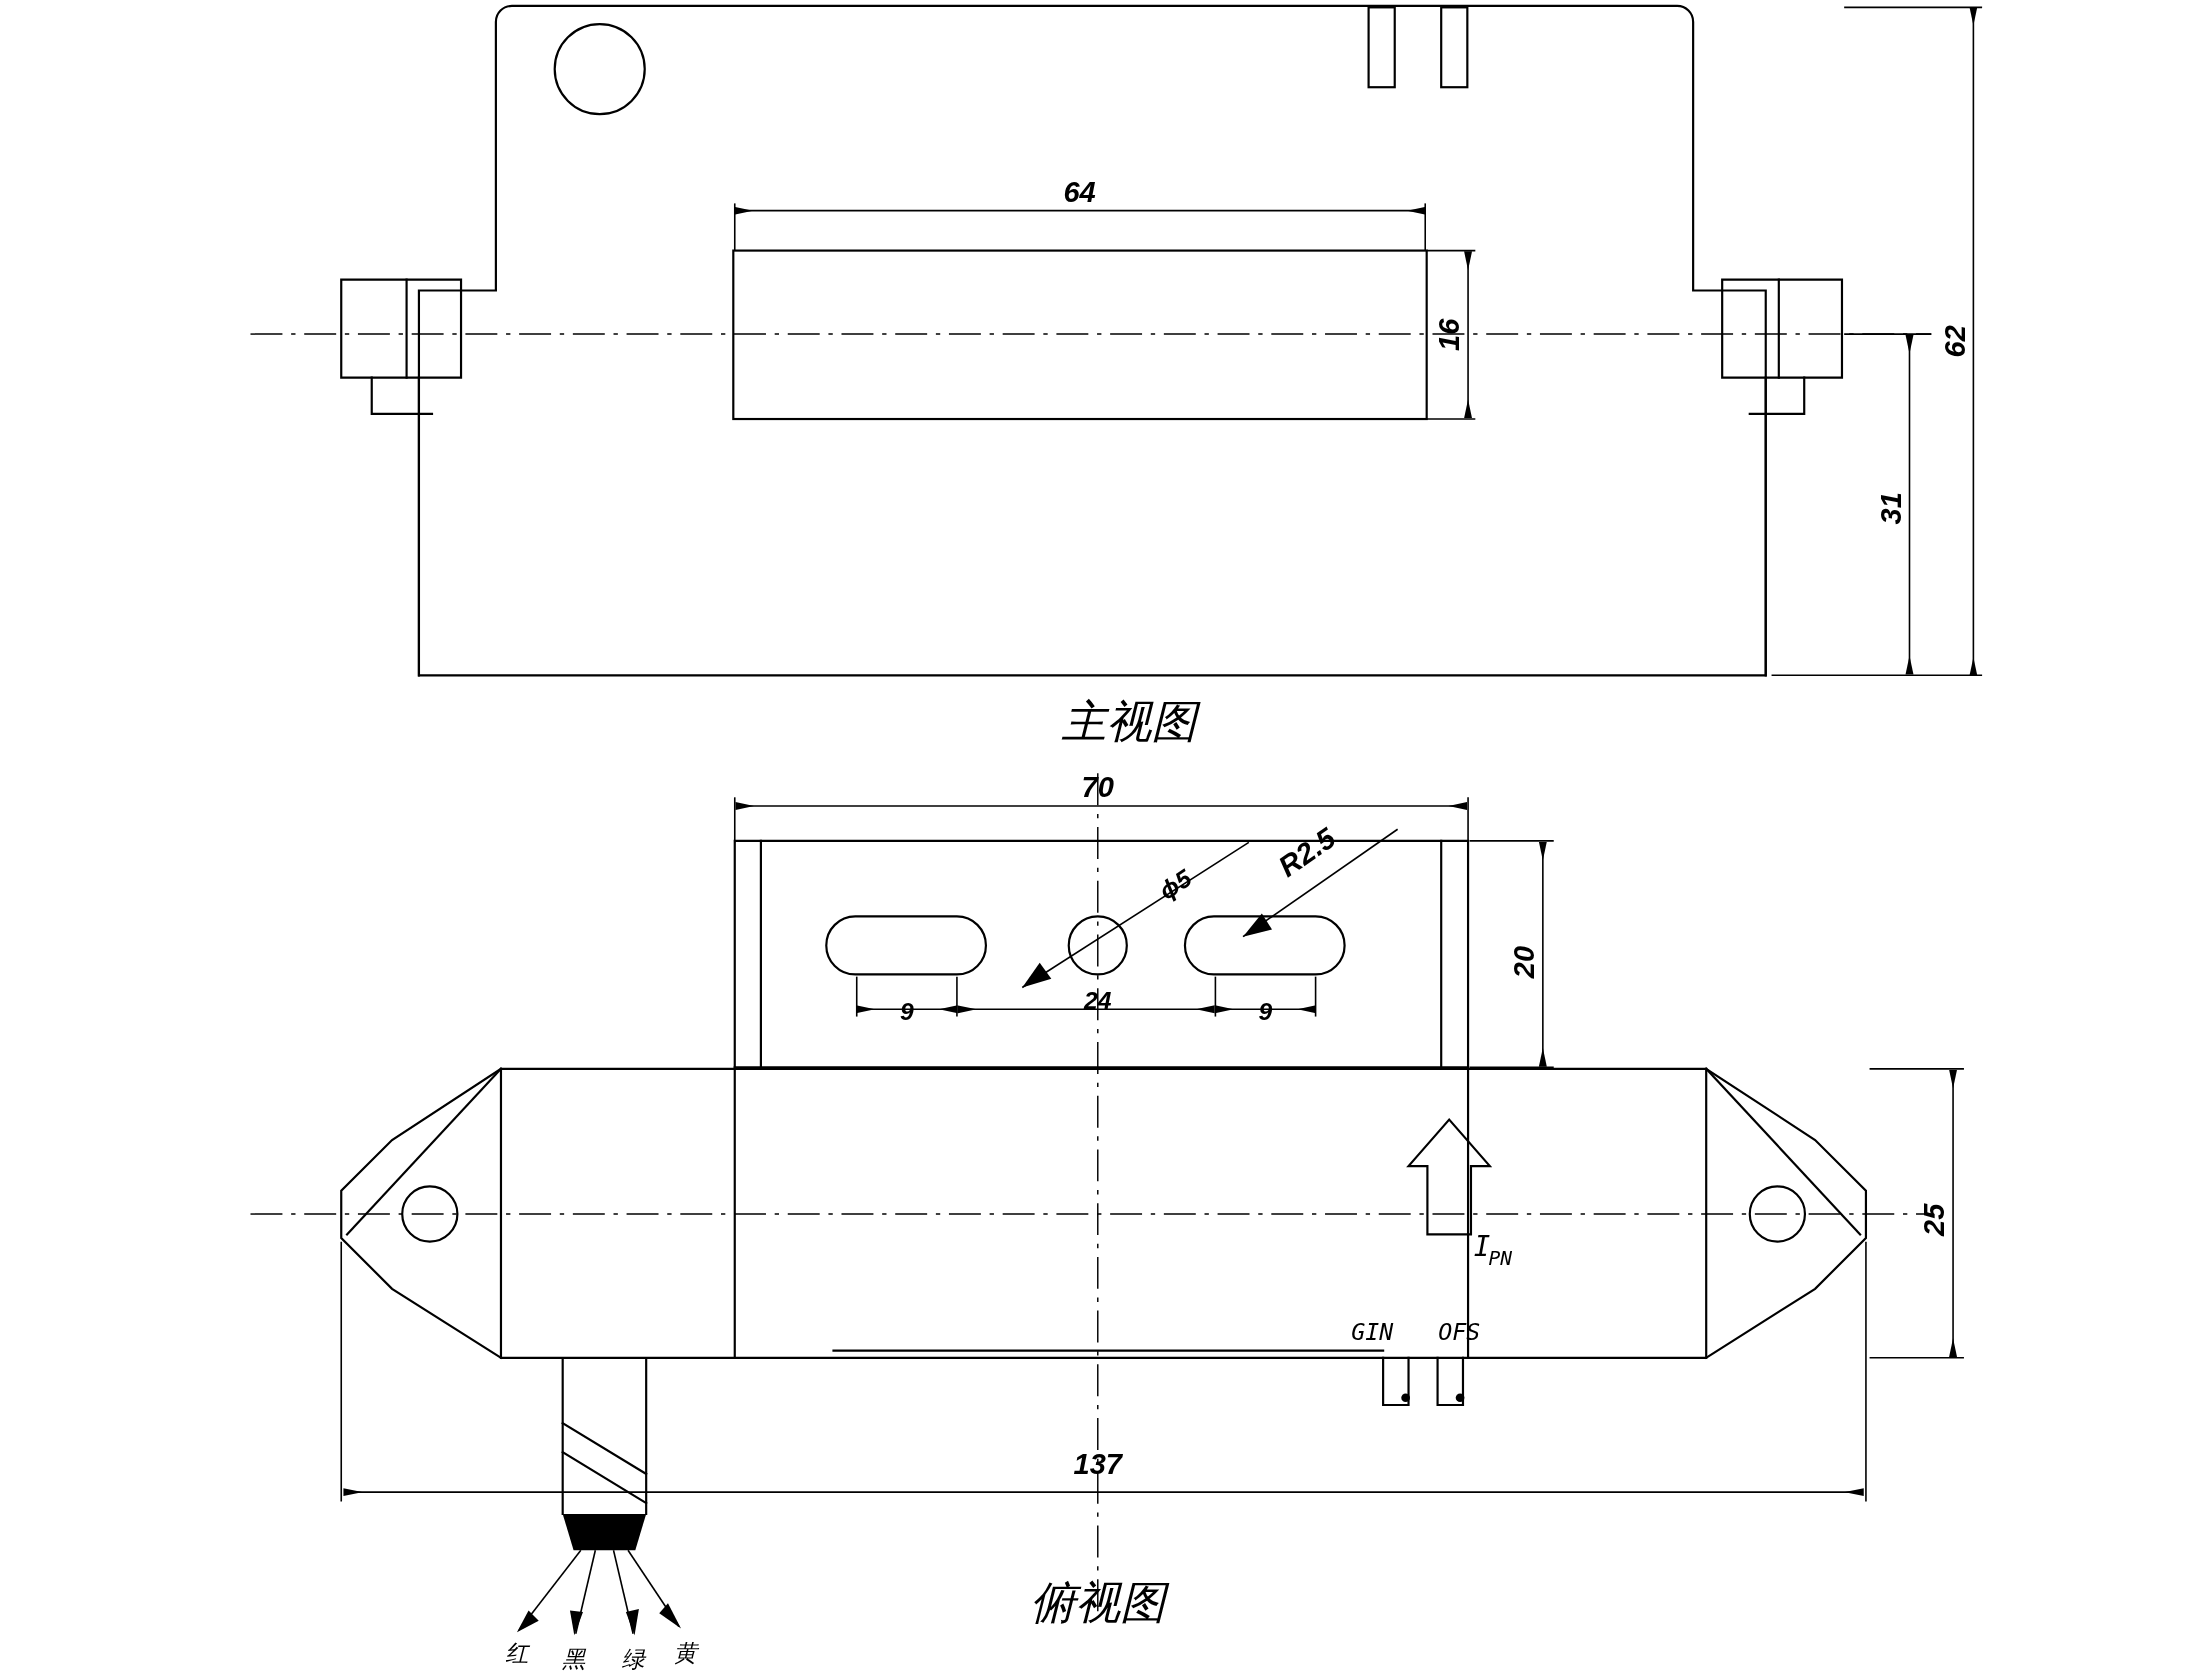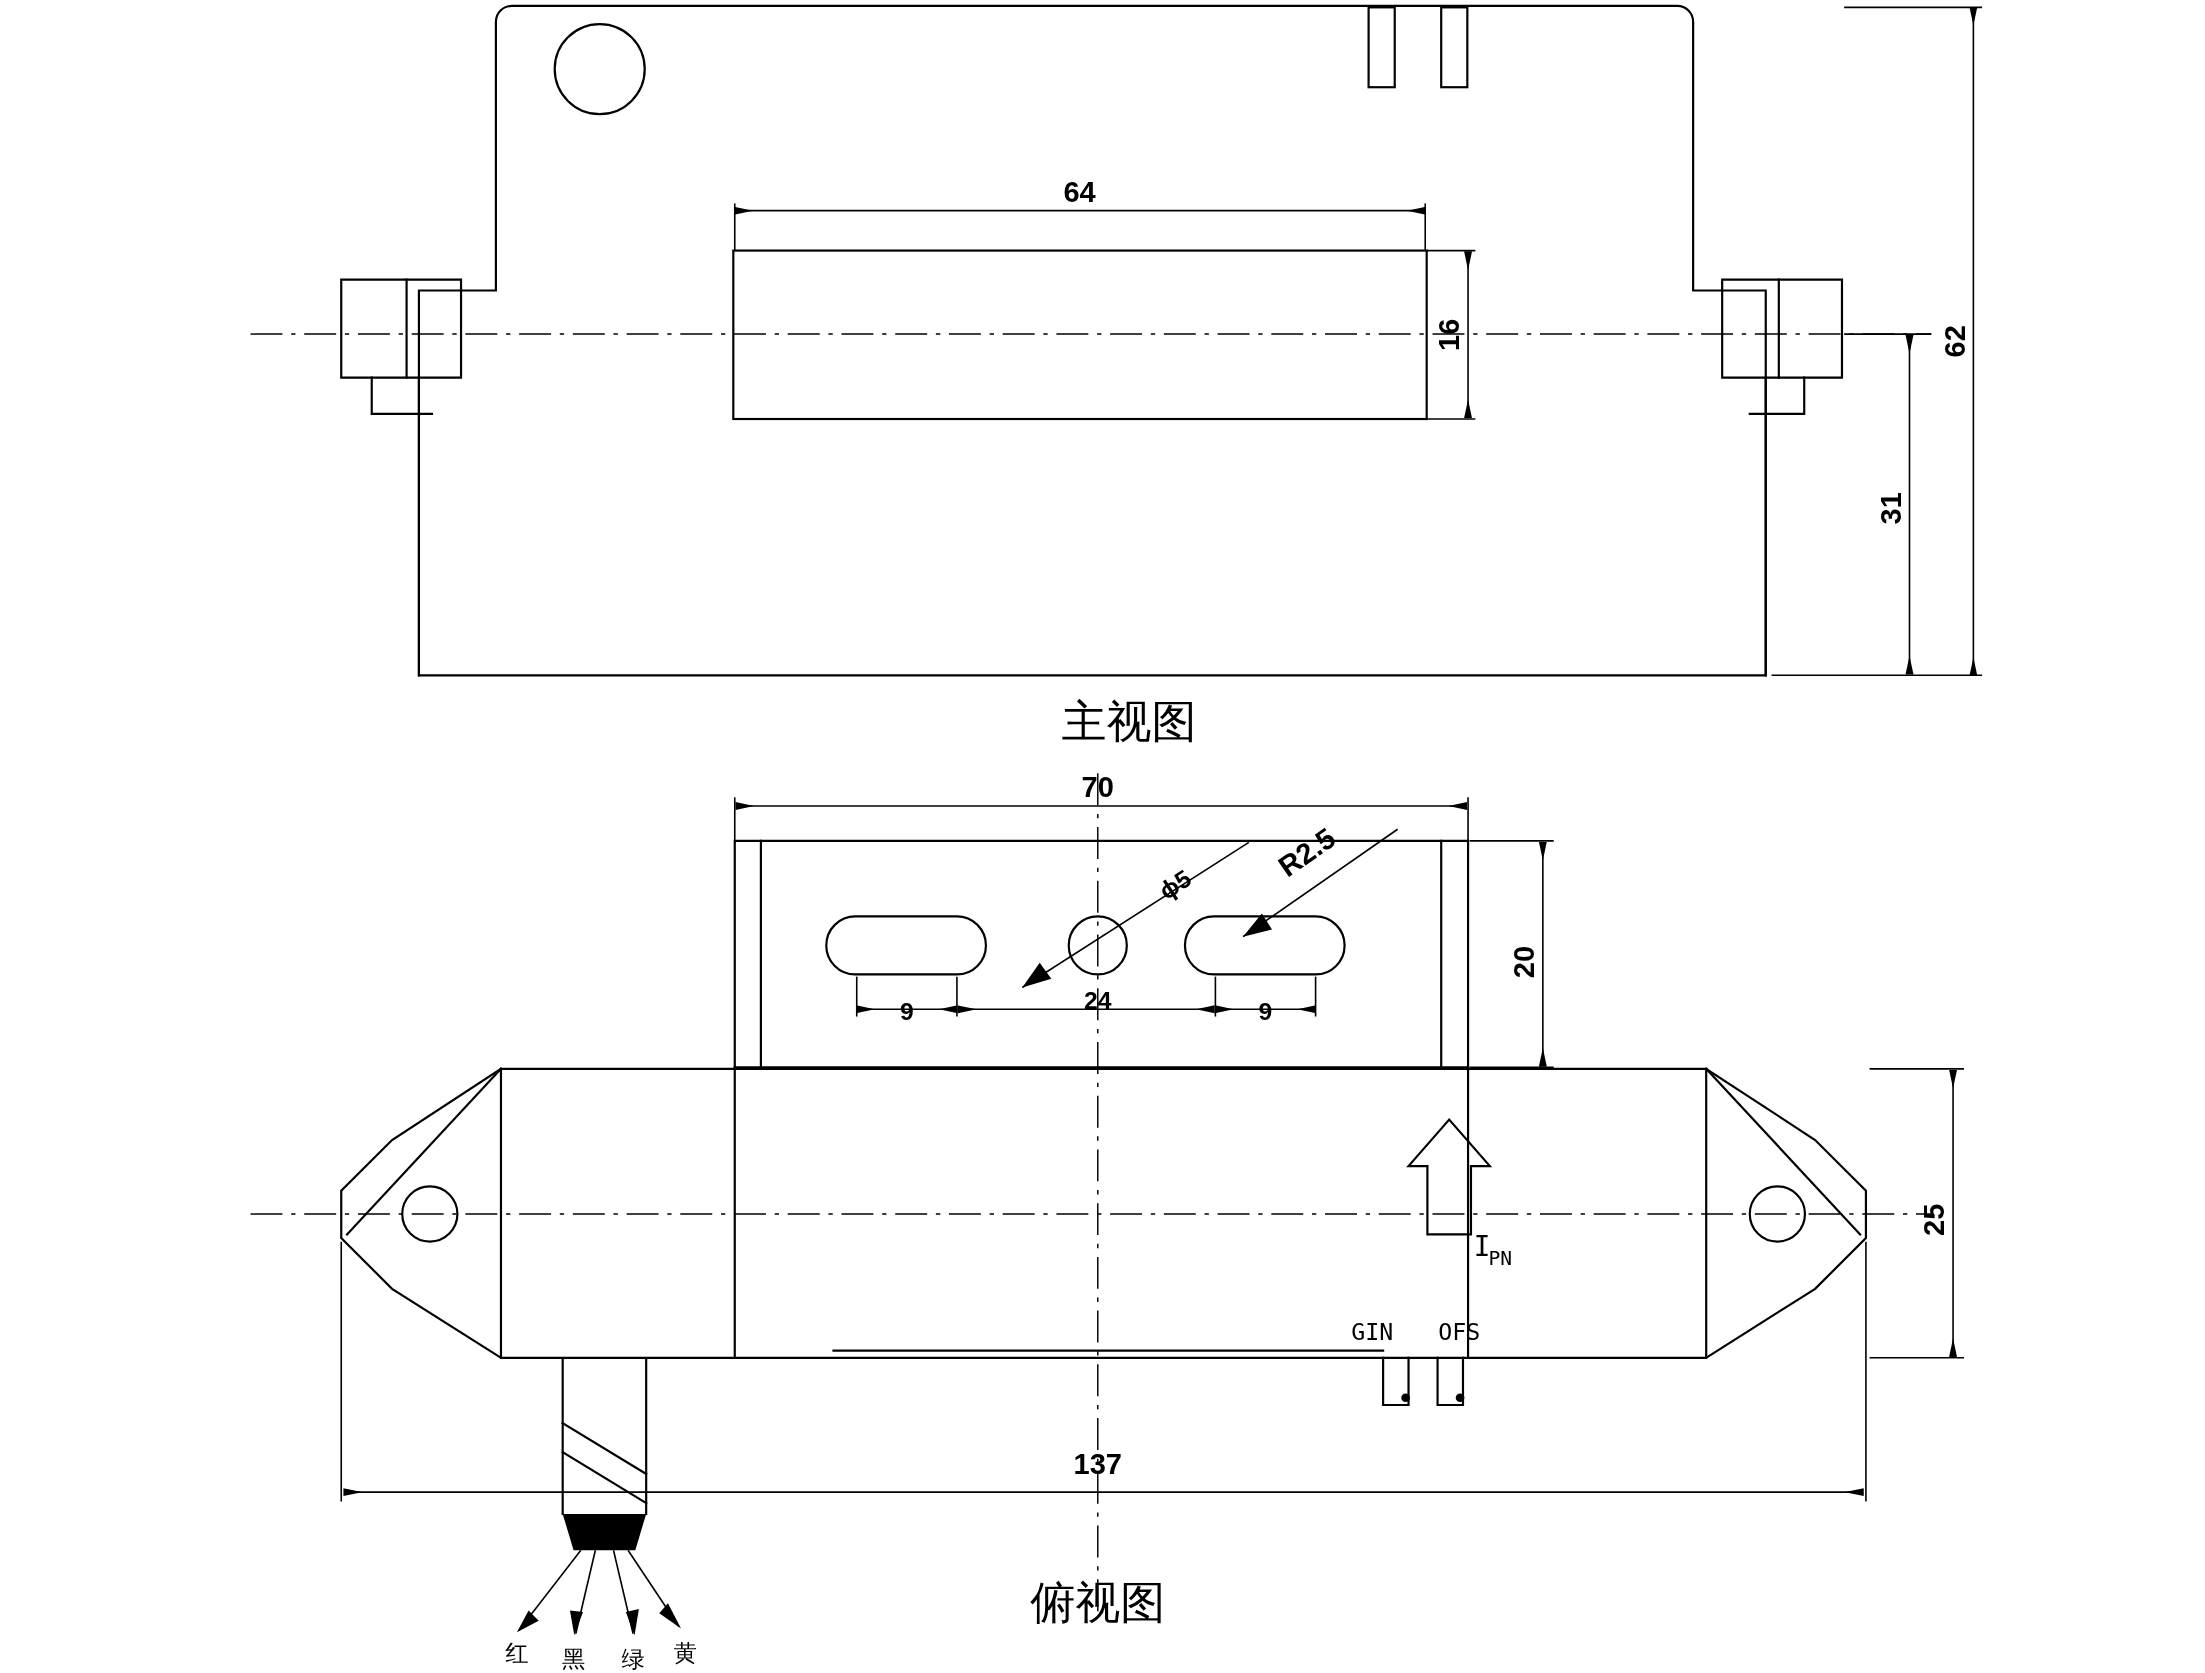--- a/index.html
+++ b/index.html
@@ -240,21 +240,21 @@
       <path class="dim" d="M1408,1360 L1720,1160"></path>
       <path class="fillblk" d="M1408,1360 L1448,1348 L1432,1326 Z"></path>
     </g>
 
     <g>
       <path class="dim" d="M1712,1290 L1925,1142"></path>
       <path class="fillblk" d="M1712,1290 L1752,1280 L1738,1258 Z"></path>
     </g>
   </svg>
 
-  <div style="position:absolute;left:0;top:0;width:2205px;height:1673px;">
+  <div style="position:absolute;left:0;top:0;width:2205px;height:1673px;font-style:italic;">
 
     <svg style="position:absolute;left:0;top:0;width:2205px;height:1673px;" viewBox="0 0 3037 2304" width="2205" height="1673">
       <text class="dimtxt" x="1487" y="278" text-anchor="middle">64</text>
 
       <text class="dimtxt" x="2010" y="461" text-anchor="middle" transform="rotate(-90 2010 461)">16</text>
 
       <text class="dimtxt" x="2706" y="470" text-anchor="middle" transform="rotate(-90 2706 470)">62</text>
 
       <text class="dimtxt" x="2618" y="700" text-anchor="middle" transform="rotate(-90 2618 700)">31</text>
 

